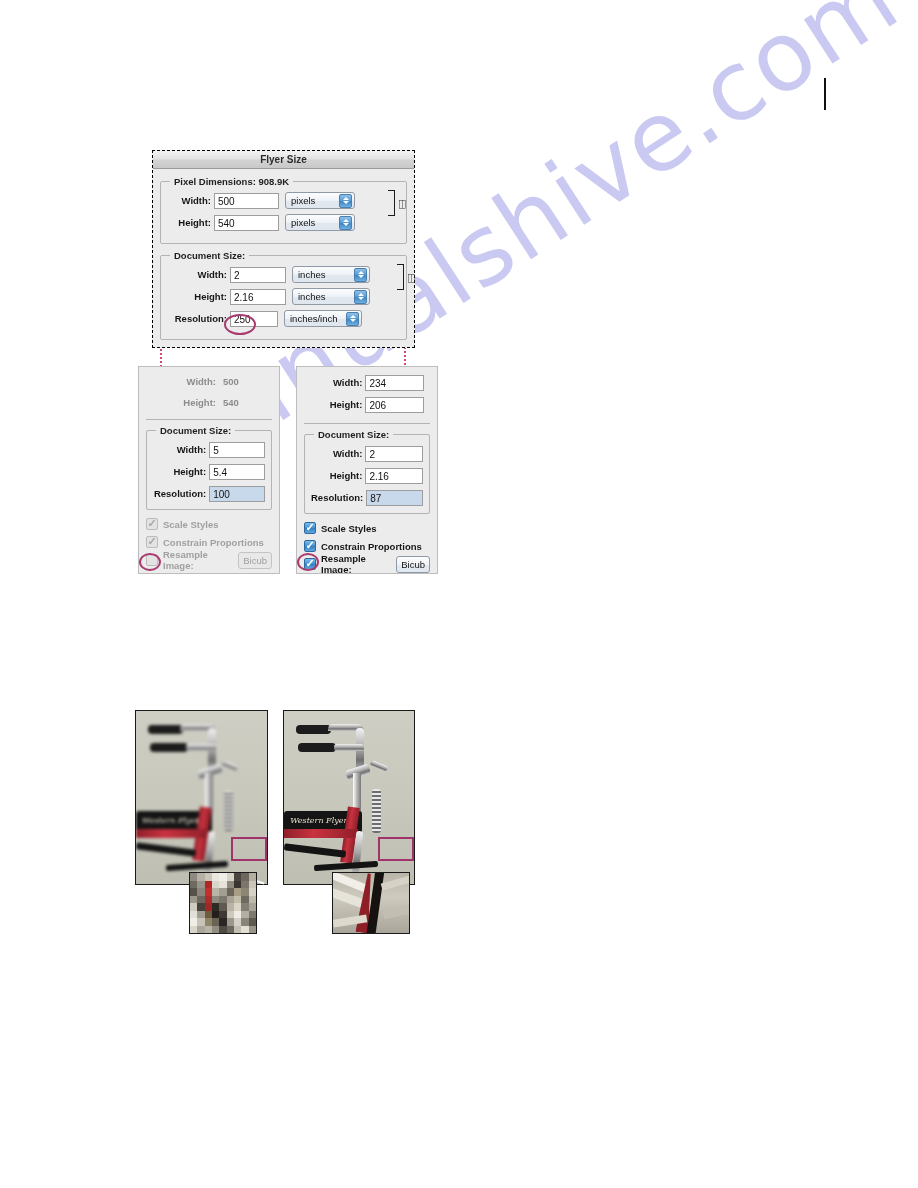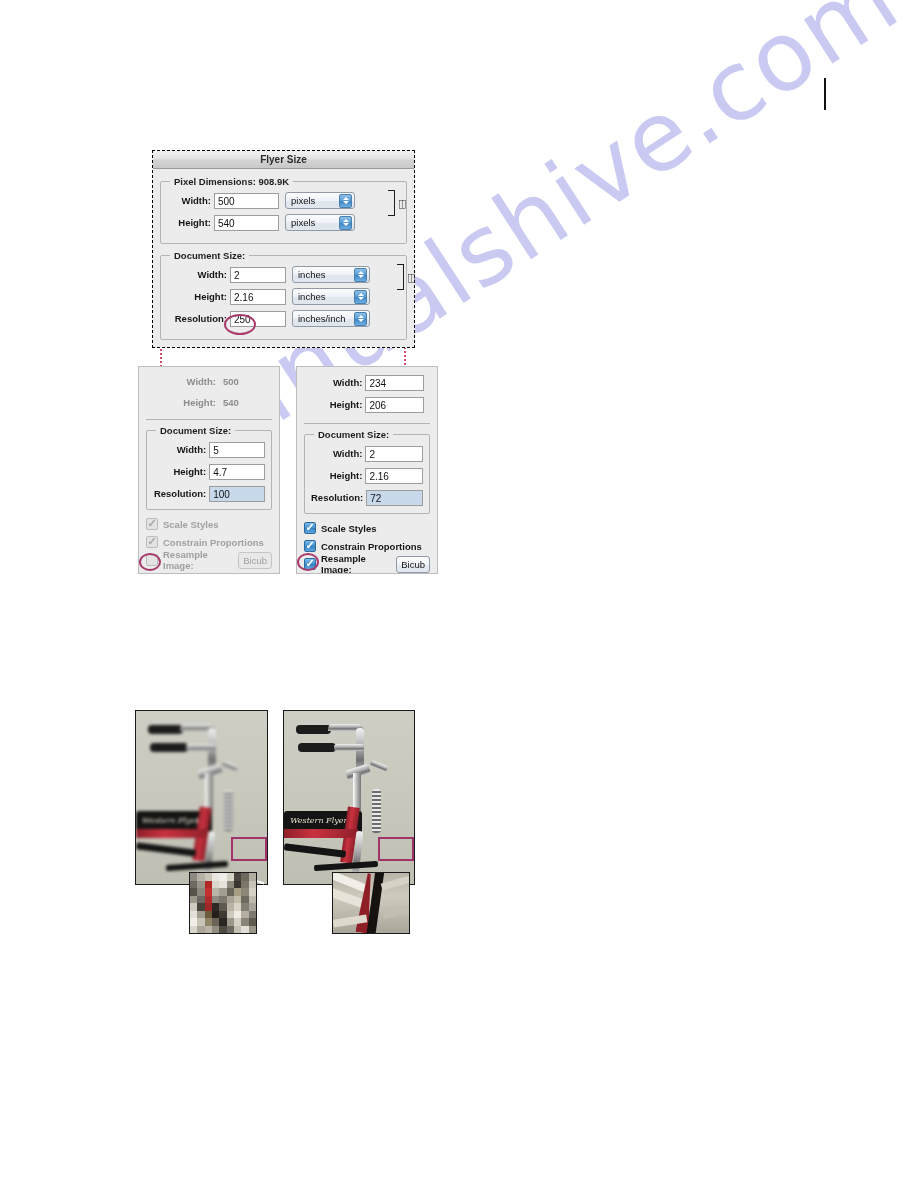--- a/index.html
+++ b/index.html
@@ -462,21 +462,21 @@
           <span>inches</span>
           <span class="popup-arrows">
             <i class="ar up"></i>
               <i class="ar dn"></i>
           </span>
         </span>
       </div>
 
       <div class="field-row">
         <span class="field-label" style="width:60px;">Resolution:</span>
-        <span class="text-input" style="width:56px;">250</span>
+        <span class="text-input" style="width:48px;">250</span>
         <span class="popup" style="width:78px;">
           <span>inches/inch</span>
           <span class="popup-arrows">
             <i class="ar up"></i>
               <i class="ar dn"></i>
           </span>
         </span>
       </div>
 
       <div class="chain" style="right:-10px; top:8px; height:26px;">
@@ -505,21 +505,21 @@
 
   <div class="groupbox" style="margin-top:10px;">
     <div class="gb-title">Document Size:</div>
 
     <div class="field-row">
       <span class="field-label" style="width:60px;">Width:</span>
       <span class="text-input" style="width:62px;">5</span>
     </div>
     <div class="field-row">
       <span class="field-label" style="width:60px;">Height:</span>
-      <span class="text-input" style="width:62px;">4.7</span>
+      <span class="text-input" style="width:62px;">5.4</span>
     </div>
     <div class="field-row">
       <span class="field-label" style="width:60px;">Resolution:</span>
       <span class="text-input selected" style="width:62px;">100</span>
     </div>
   </div>
 
   <div class="check-row" style="margin-top:6px;">
     <span class="cbox dim checked">
       <span class="tick">✓</span>
@@ -560,21 +560,21 @@
     <div class="field-row">
       <span class="field-label" style="width:56px;">Width:</span>
       <span class="text-input" style="width:62px;">2</span>
     </div>
     <div class="field-row">
       <span class="field-label" style="width:56px;">Height:</span>
       <span class="text-input" style="width:62px;">2.16</span>
     </div>
     <div class="field-row">
       <span class="field-label" style="width:56px;">Resolution:</span>
-      <span class="text-input selected" style="width:62px;">72</span>
+      <span class="text-input selected" style="width:62px;">87</span>
     </div>
   </div>
 
   <div class="check-row" style="margin-top:6px;">
     <span class="cbox checked">
       <span class="tick">✓</span>
     </span>
     <span class="check-label">Scale Styles</span>
   </div>
   <div class="check-row">

